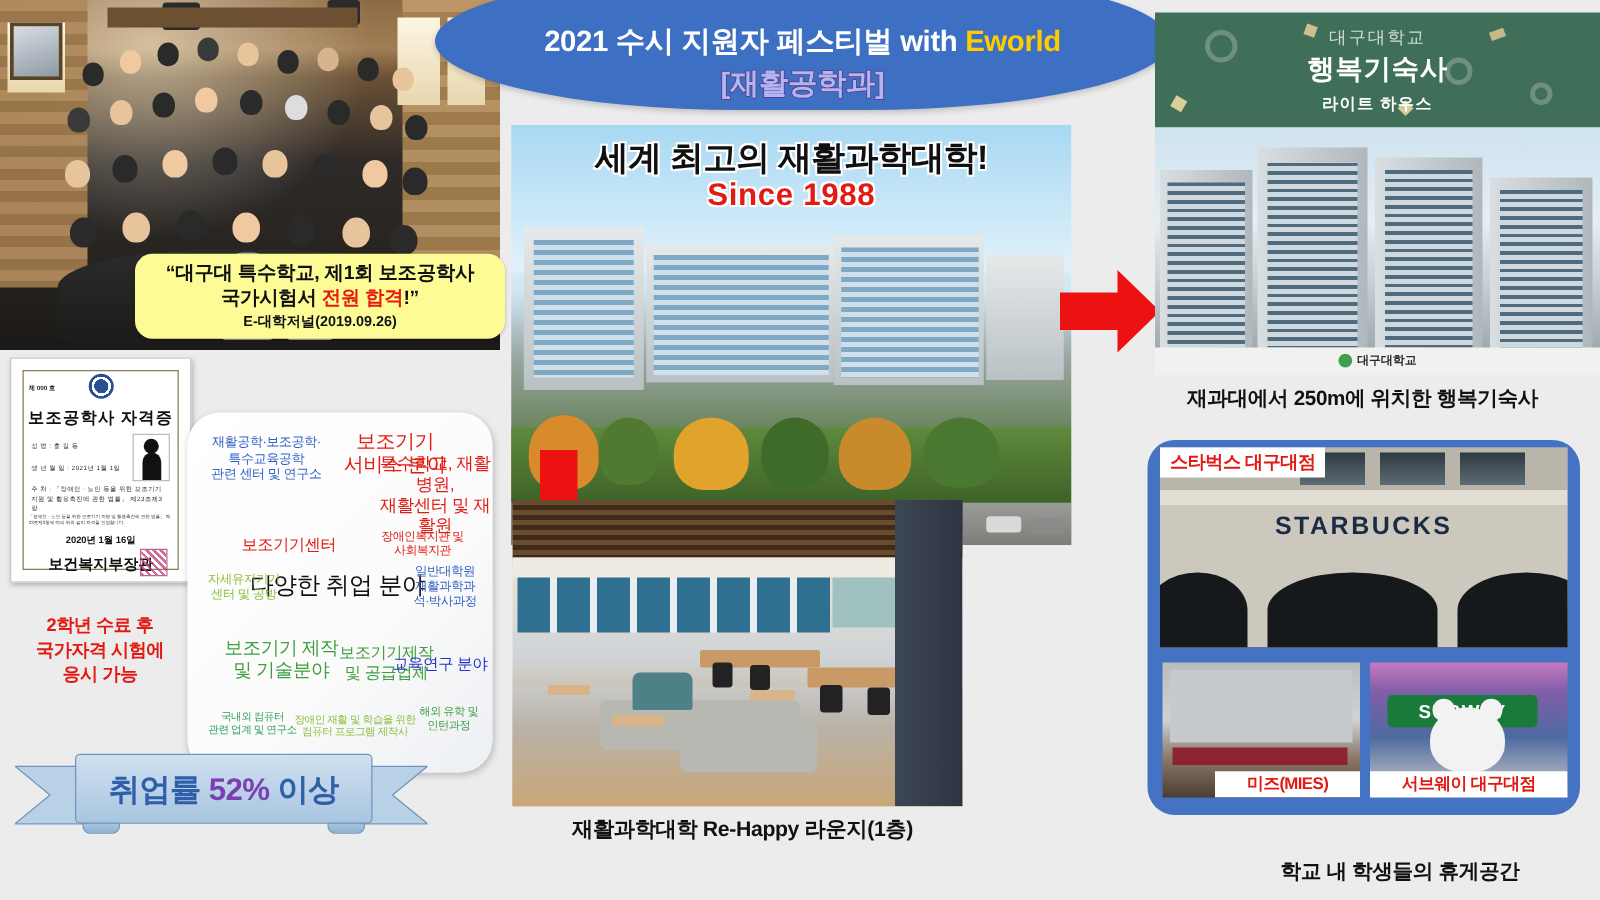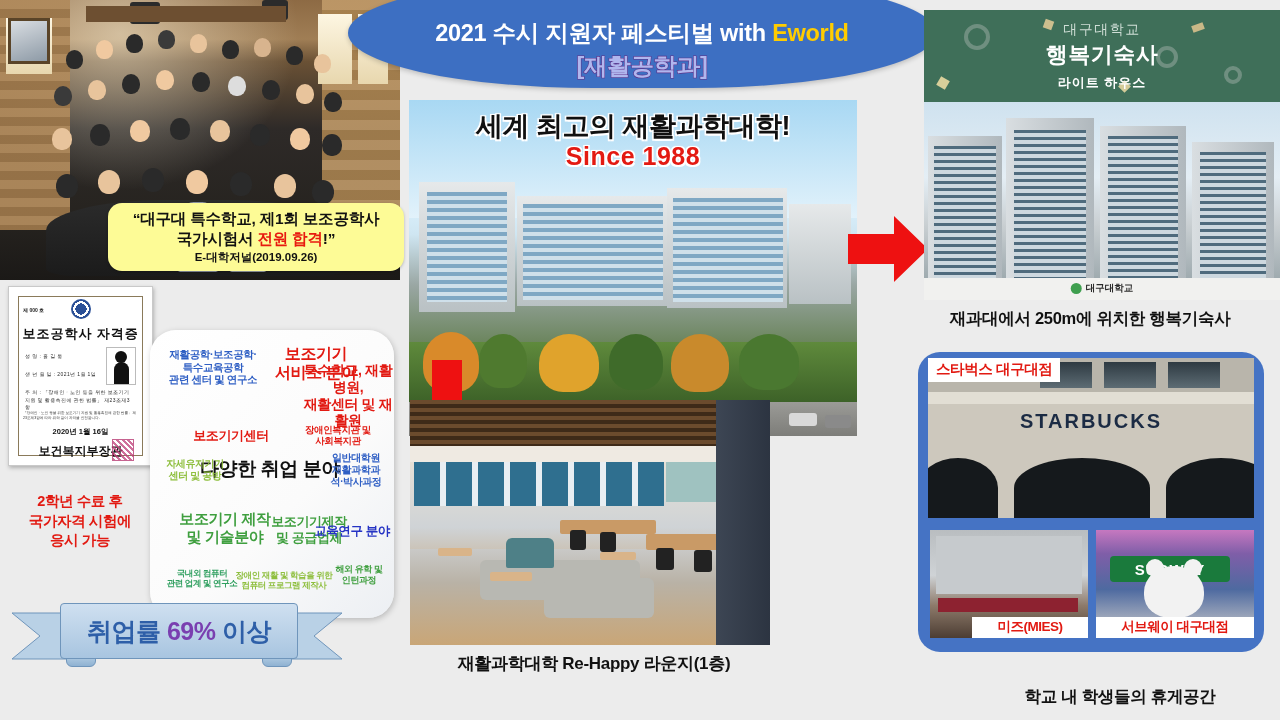--- a/index.html
+++ b/index.html
@@ -180,21 +180,21 @@
     font-size:14.5px; font-weight:700; color:#e21a12; line-height:1.35; letter-spacing:-.4px;
   }
 
   
   .wc-card {
     position:absolute; left:150px; top:330px; width:244px; height:288px;
     background:linear-gradient(135deg,#ffffff 0%,#fbfbfb 60%,#eceff3 100%);
     border-radius:26px; box-shadow:1px 2px 6px rgba(0,0,0,.22);
     overflow:hidden;
   }
-  .wc { position:absolute; white-space:nowrap; font-weight:700; letter-spacing:-.4px; text-align:center; line-height:1.2; }
+  .wc { position:absolute; white-space:nowrap; font-weight:400; letter-spacing:-.4px; text-align:center; line-height:1.2; }
 
   
   .ribbon-wrap { position:absolute; left:12px; top:603px; width:330px; height:66px; }
   .ribbon-tail { position:absolute; top:8px; width:100%; height:50px; }
   .ribbon-main {
     position:absolute; left:48px; top:0; width:238px; height:56px;
     background:linear-gradient(180deg,#cfe0f0,#a8c5e0);
     border:1px solid #6f95bb; border-radius:4px;
     display:flex; align-items:center; justify-content:center;
   }
@@ -460,21 +460,21 @@
     </div>
 
   <div class="ribbon-wrap">
     <svg class="ribbon-tail" viewBox="0 0 330 50" preserveAspectRatio="none">
       <polygon points="0,2 72,2 72,48 0,48 28,25" fill="#b9d1e6" stroke="#6f95bb" stroke-width="1"></polygon>
       <polygon points="330,2 258,2 258,48 330,48 302,25" fill="#b9d1e6" stroke="#6f95bb" stroke-width="1"></polygon>
     </svg>
     <div class="ribbon-leg" style="left:54px;"></div>
     <div class="ribbon-leg" style="left:250px;"></div>
     <div class="ribbon-main">
-      <span><span class="rb-blue">취업률 </span><span class="rb-purple">69%</span><span class="rb-blue"> 이상</span></span>
+      <span><span class="rb-blue">취업률 </span><span class="rb-purple">52%</span><span class="rb-blue"> 이상</span></span>
     </div>
   </div>
 
   <div class="rb-panel"></div>
   <div class="sb-photo">
     <div class="sb-upper"></div>
     <div class="sb-upwin" style="left:112px;width:52px;"></div>
     <div class="sb-upwin" style="left:176px;width:52px;"></div>
     <div class="sb-upwin" style="left:240px;width:52px;"></div>
     <div class="sb-band"></div>

